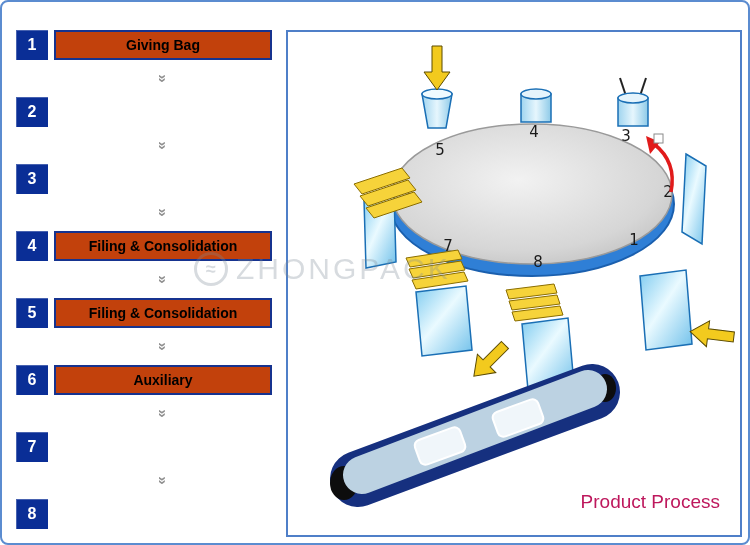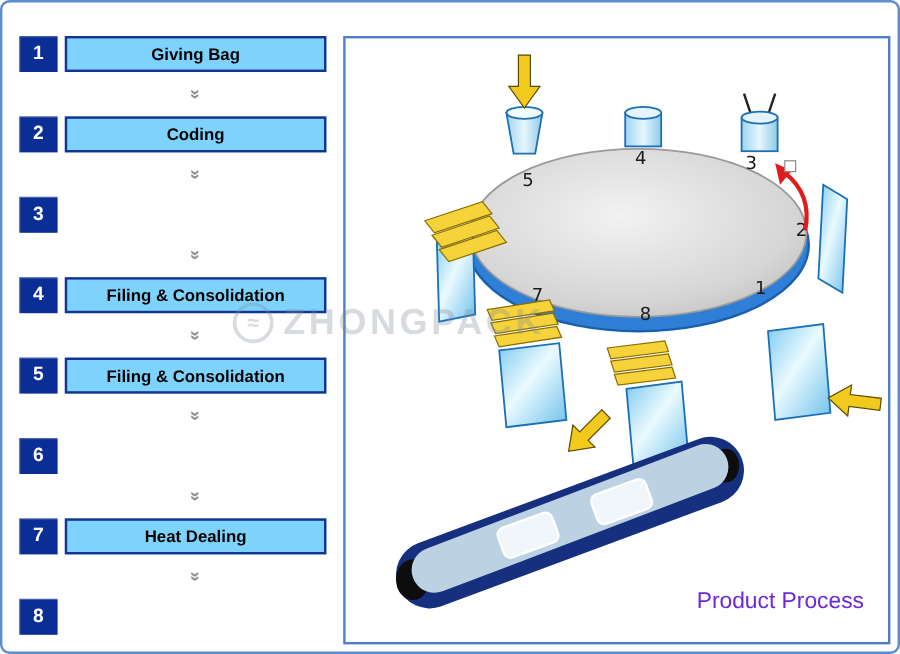--- a/index.html
+++ b/index.html
@@ -23,21 +23,21 @@
   .step-row {
     height:30px; display:flex; align-items:stretch; gap:6px;
   }
   .step-num {
     width:32px; background:#0a2e96; color:#ffffff;
     display:flex; align-items:center; justify-content:center;
     font-weight:bold; font-size:16px;
     box-shadow: inset 1px 1px 0 rgba(255,255,255,.25);
   }
   .step-box {
-    flex:1; border:2px solid #16338f; background:#7dd3fc;
+    flex:1; border:2px solid #16338f; background:#c2410c;
     display:flex; align-items:center; justify-content:center;
     font-size:14px; font-weight:600; color:#000; box-sizing:border-box;
   }
   .sep {
     height:37px; display:flex; align-items:center; justify-content:center;
     padding-left:38px;
   }
   .sep-glyph {
     display:inline-block; transform:rotate(90deg);
     color:#8f8f8f; font-size:15px; font-weight:bold; line-height:1;
@@ -46,38 +46,38 @@
   
   .right-panel {
     position:absolute; left:284px; top:28px;
     width:452px; height:503px;
     border:2px solid #4f7fc8; background:#ffffff;
     box-sizing:content-box;
   }
   .right-panel svg { display:block; }
   .caption {
     position:absolute; right:20px; bottom:22px;
-    font-size:19px; color:#6d28d9;
+    font-size:19px; color:#be185d;
   }
 
   
   .watermark {
     position:absolute; left:192px; top:250px;
     display:flex; align-items:center; gap:8px;
     opacity:.30; pointer-events:none; z-index:5;
     color:#7d8a96;
   }
   .wm-logo {
     width:34px; height:34px; border:3px solid #7d8a96; border-radius:50%;
     box-sizing:border-box;
     display:flex; align-items:center; justify-content:center;
     font-size:18px; font-weight:bold;
   }
   .wm-text {
-    font-size:30px; font-weight:bold; letter-spacing:3px;
+    font-size:30px; font-weight:normal; letter-spacing:3px;
   }
 
   .disc-num { font-size:15px; fill:#1a1a1a; font-family:"DejaVu Sans","Liberation Sans",sans-serif; }
 </style>
 </head>
 <body>
 
 <div class="page">
 
   <div class="left-col">
@@ -85,21 +85,20 @@
     <div class="step-row">
       <div class="step-num">1</div>
       <div class="step-box">Giving Bag</div>
     </div>
     <div class="sep">
         <span class="sep-glyph">»</span>
       </div>
 
     <div class="step-row">
       <div class="step-num">2</div>
-      <div class="step-box">Coding</div>
     </div>
     <div class="sep">
         <span class="sep-glyph">»</span>
       </div>
 
     <div class="step-row">
       <div class="step-num">3</div>
     </div>
     <div class="sep">
         <span class="sep-glyph">»</span>
@@ -116,28 +115,28 @@
     <div class="step-row">
       <div class="step-num">5</div>
       <div class="step-box">Filing &amp; Consolidation</div>
     </div>
     <div class="sep">
         <span class="sep-glyph">»</span>
       </div>
 
     <div class="step-row">
       <div class="step-num">6</div>
+      <div class="step-box">Auxiliary</div>
     </div>
     <div class="sep">
         <span class="sep-glyph">»</span>
       </div>
 
     <div class="step-row">
       <div class="step-num">7</div>
-      <div class="step-box">Heat Dealing</div>
     </div>
     <div class="sep">
         <span class="sep-glyph">»</span>
       </div>
 
     <div class="step-row">
       <div class="step-num">8</div>
     </div>
 
   </div>

